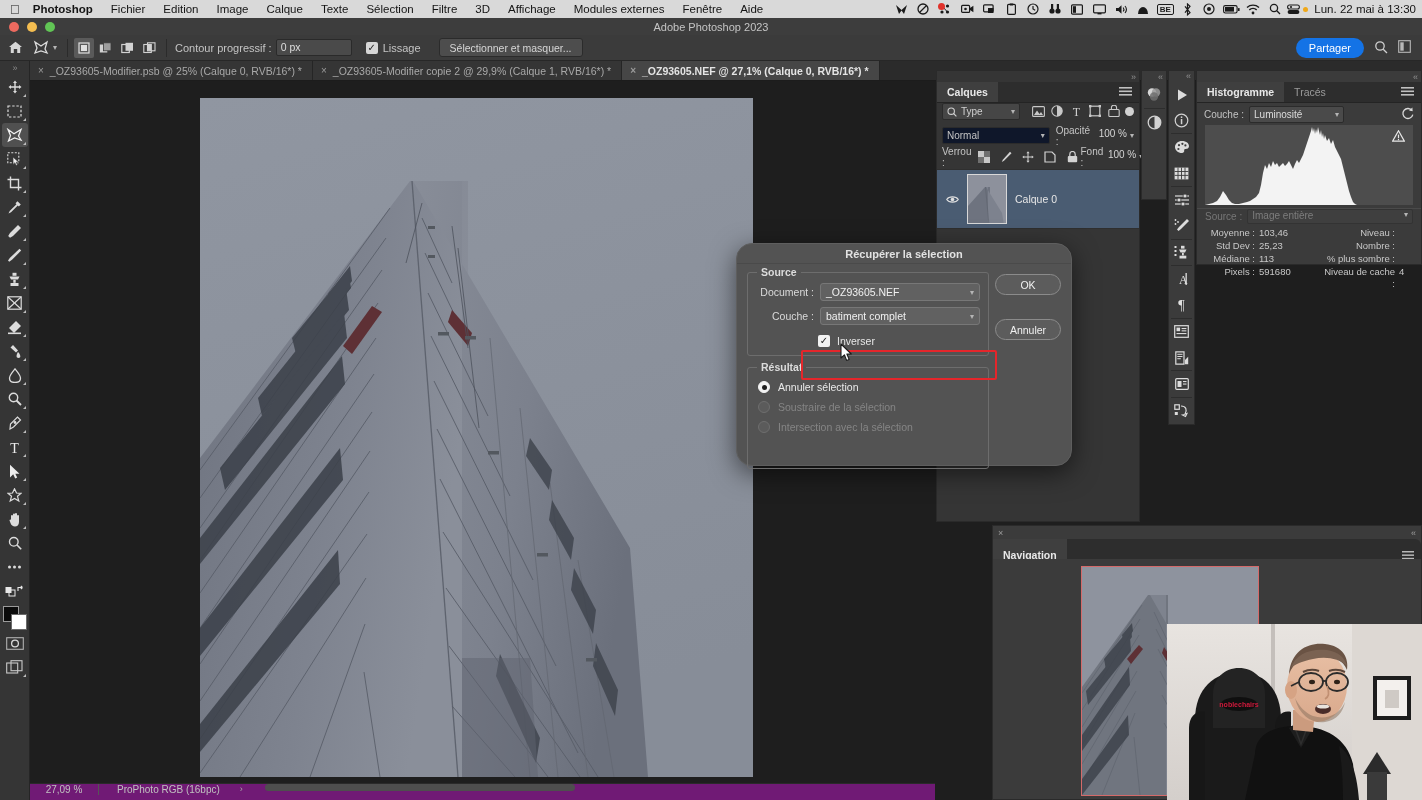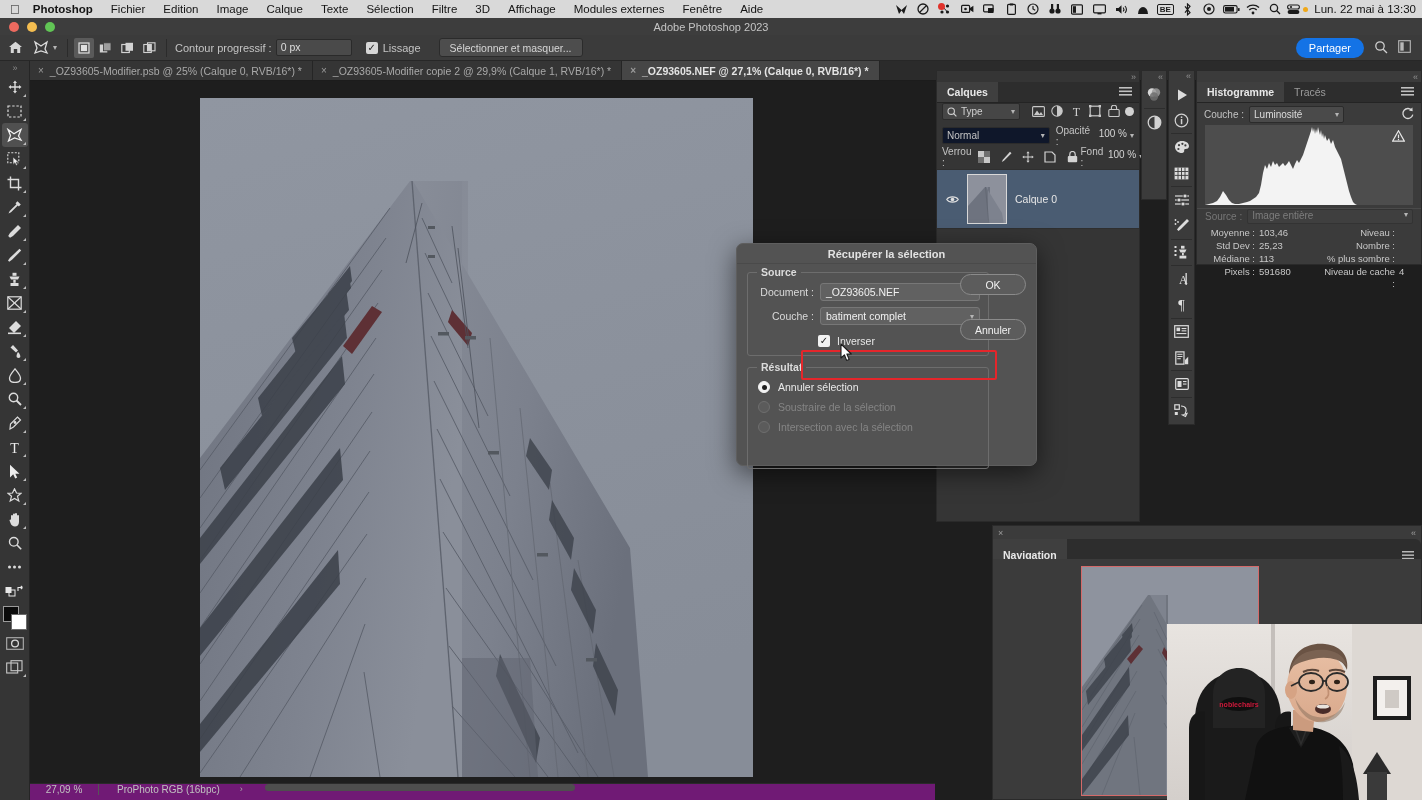--- a/index.html
+++ b/index.html
@@ -290,22 +290,22 @@
   }
 
   
   .webcam {
     position: absolute; left: 1167px; top: 624px; width: 255px; height: 176px;
     overflow: hidden; background: #1d1a1c;
   }
 
   
   .dialog {
-    position: absolute; left: 736px; top: 243px; width: 301px; height: 223px;
-    background: #535353; border-radius: 7px;
+    position: absolute; left: 736px; top: 243px; width: 336px; height: 223px;
+    background: #535353; border-radius: 16px;
     box-shadow: 0 7px 26px rgba(0,0,0,.55);
     border: 1px solid #5e5e5e;
   }
   .dlg-title {
     height: 20px; display: flex; align-items: center; justify-content: center;
     font-size: 11px; color: #e2e2e2; font-weight: bold;
     border-bottom: 1px solid #4a4a4a;
   }
   .dlg-body { position: relative; padding: 8px 10px 0 10px; }
   .fieldset {

